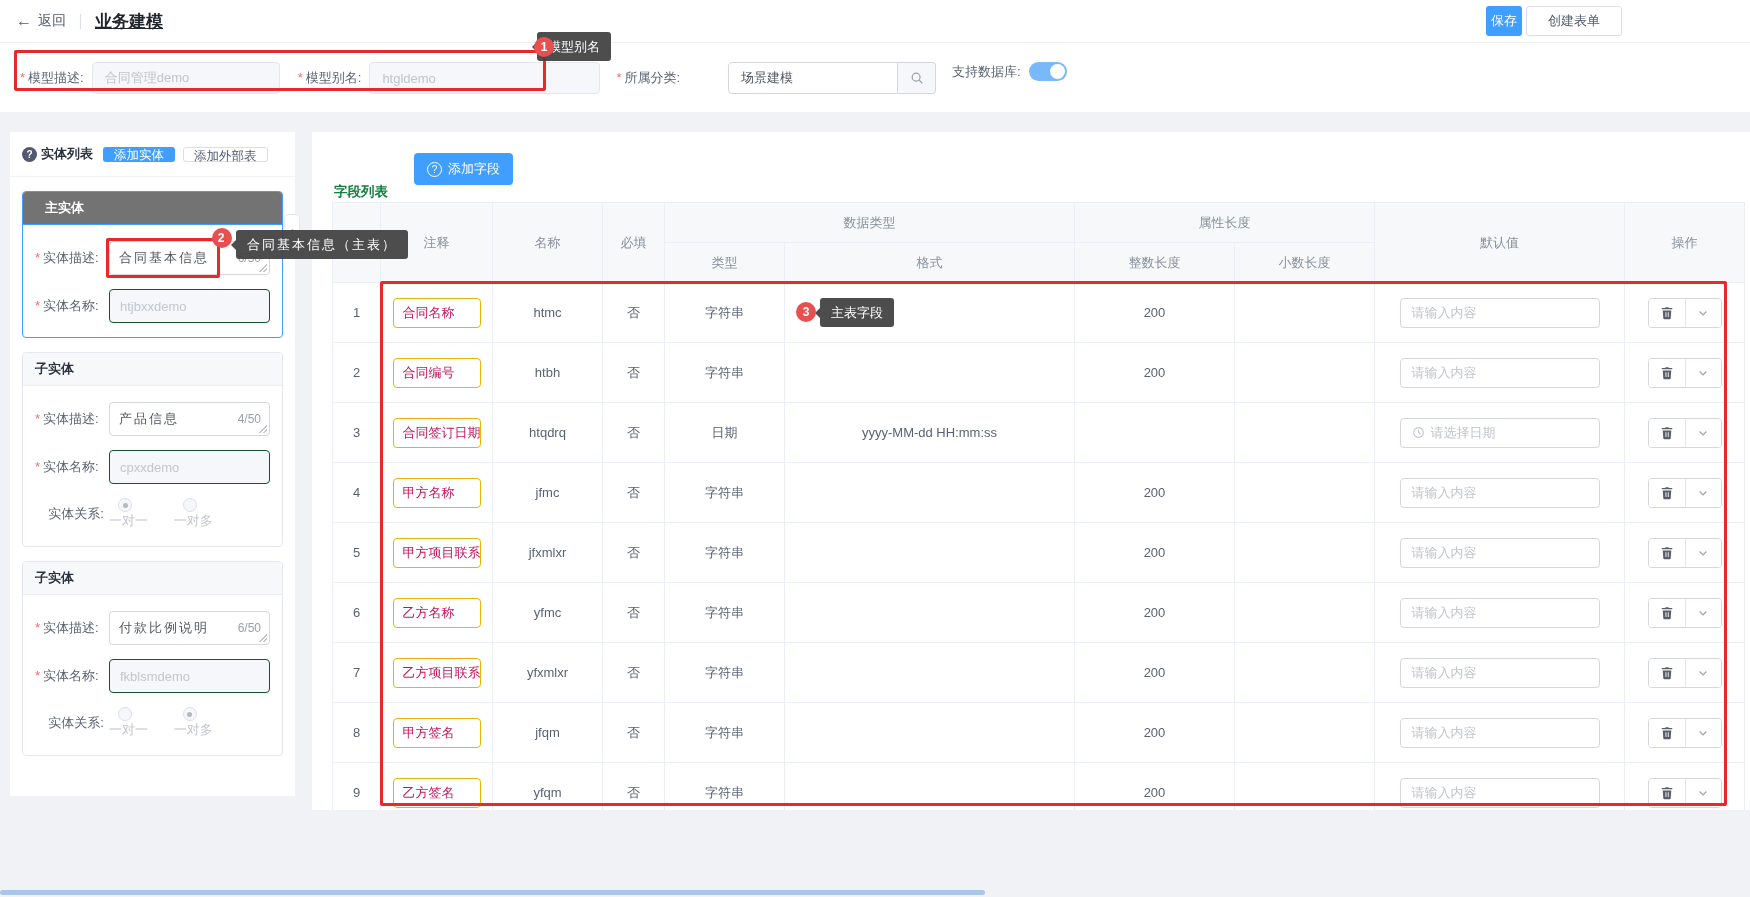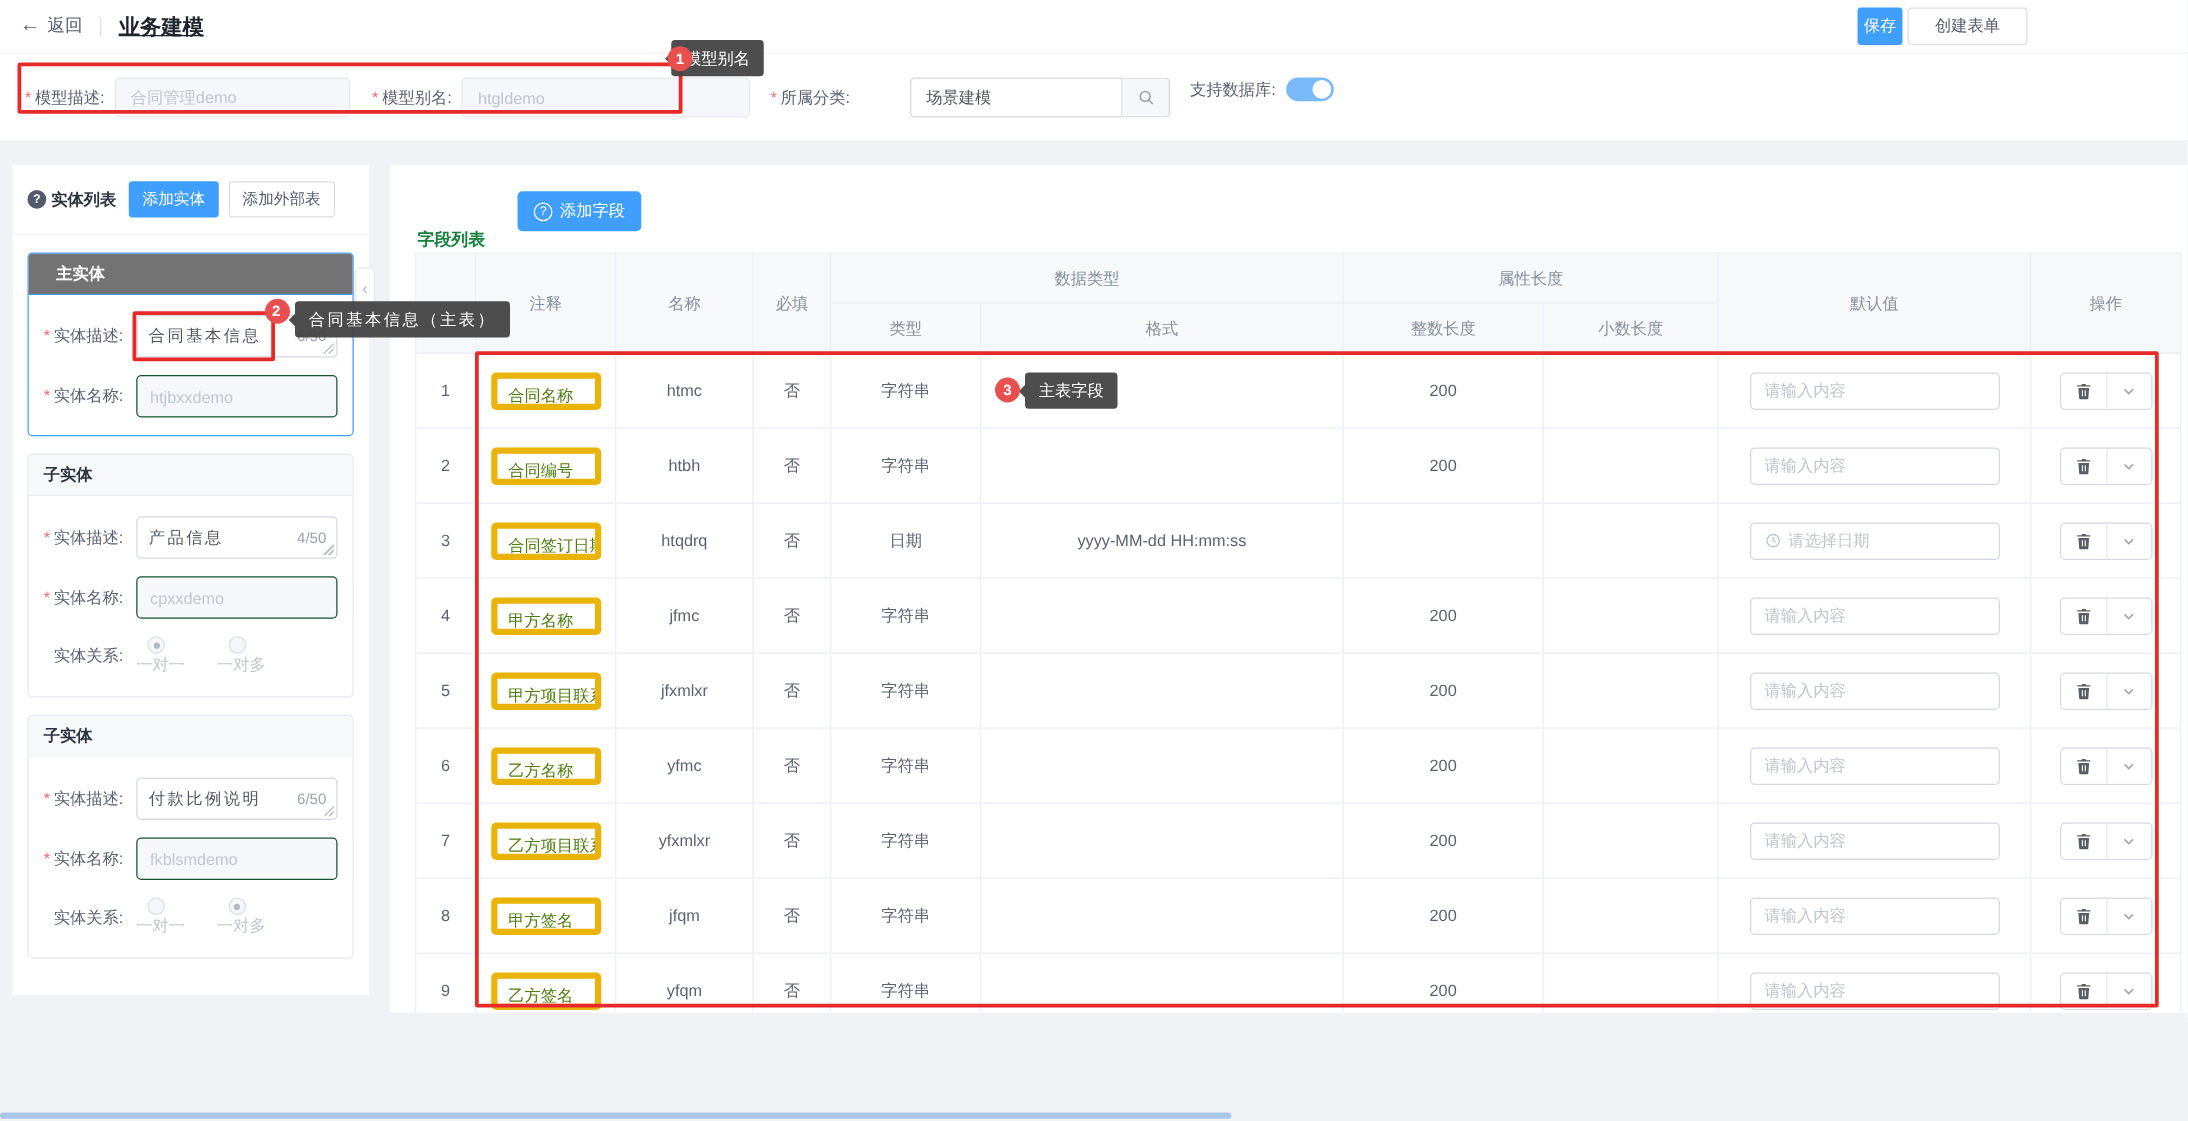--- a/index.html
+++ b/index.html
@@ -47,52 +47,52 @@
   
   .content { display:flex; margin-top:20px; position:relative; align-items:flex-start; }
   .entity-card { width:285px; margin-left:10px; background:#fff; height:664px; position:relative; }
   .collapse-tab { position:absolute; left:284px; top:82px; width:16px; height:32px; background:#fff; border:1px solid #e6e8ec; border-radius:4px; display:flex; align-items:center; justify-content:center; color:#b2b8c2; font-size:13px; cursor:pointer; z-index:4; }
   .field-card { flex:1; margin-left:17px; background:#fff; height:678px; position:relative; overflow:hidden; }
 
   
   .ep-head { display:flex; align-items:center; padding:13px 12px; border-bottom:1px solid #f2f3f5; }
   .help-ico { width:15px; height:15px; border-radius:50%; background:#515a6e; color:#fff; font-size:10px; font-weight:bold; display:inline-flex; align-items:center; justify-content:center; margin-right:4px; flex:none; }
   .ep-title { font-size:13px; font-weight:bold; color:#2c3340; margin-right:10px; white-space:nowrap; }
-  .ep-head .btn { height:29px; font-size:12.5px; }
+  .ep-head .btn { height:15px; font-size:12.5px; }
   .add-entity-btn { padding:0 11px; }
   .add-ext-btn { padding:0 10px; margin-left:8px; }
   .ecard { margin:14px 12px; border:1px solid #e4e7ed; border-radius:4px; background:#fff; }
   .ecard-main { border-color:#409eff; }
   .ecard-head { padding:7px 12px; font-size:13px; font-weight:bold; background:#f7f8fa; color:#2c3340; border-bottom:1px solid #eceef2; border-radius:3px 3px 0 0; }
   .ecard-main > .ecard-head { background:#737373; color:#fff; border-bottom-color:#409eff;padding-left:22px; }
   .ecard-body { padding:16px 12px 8px; }
   .frow { display:flex; align-items:center; margin-bottom:14px; position:relative; font-size:13px; }
   .flabel { width:74px; flex:none; color:#5a6272; }
-  .flabel.nostar { padding-left:8px; }
+  .flabel.nostar { padding-left:8px;text-align:center; }
   .desc-box { position:relative; flex:1; height:34px; border:1px solid #d4d7de; border-radius:4px; background:#fff; display:flex; align-items:center; padding:0 9px; color:#51565e; letter-spacing:2px; }
   .counter { position:absolute; right:8px; top:50%; transform:translateY(-50%); color:#9aa0aa; font-size:12px; letter-spacing:0; }
   .resize-corner { position:absolute; right:2px; bottom:2px; width:9px; height:9px; background:linear-gradient(135deg,transparent 0 52%,#c0c4cc 52% 62%,transparent 62% 74%,#c0c4cc 74% 84%,transparent 84%); }
   .name-input { flex:1; height:34px; background:#f5f7fa; border:1px solid #14532d; border-radius:4px; display:flex; align-items:center; padding:0 10px; color:#c2c7cf; }
   .radio { display:inline-flex; align-items:center; margin-right:22px; color:#c0c4cc; cursor:pointer;flex-direction:column; }
   .rdot { width:14px; height:14px; border-radius:50%; border:1px solid #dcdfe6; background:#f5f7fa; margin-right:7px; position:relative; flex:none; }
   .radio.checked .rdot::after { content:""; position:absolute; left:3.5px; top:3.5px; width:5px; height:5px; border-radius:50%; background:#b4b8c0; }
   .rect2 { left:-4px; top:-4px; width:114px; height:40px; }
   .badge2 { left:102px; top:-14px; }
   .tip2 { left:126px; top:-12px; }
 
   
   .fp-head { display:flex; align-items:center; padding:20px 0 16px 22px; height:70px; }
   .fp-title { font-size:13.5px; font-weight:bold; color:#15803d;margin-top:46px; }
   .add-field-btn { margin-left:26px; height:32px; padding:0 13px; border-radius:4px; display:inline-flex; align-items:center; gap:6px; font-size:13px; }
   .q-ico { width:15px; height:15px; border:1px solid #fff; border-radius:50%; color:#fff; font-size:10px; display:inline-flex; align-items:center; justify-content:center; }
   .ftable { width:1412px; margin-left:20px; border-collapse:collapse; table-layout:fixed; }
   .ftable th, .ftable td { border:1px solid #ebeef5; }
   .ftable thead th { background:#f7f8fa; color:#86909c; font-weight:normal; font-size:13px; height:40px; }
   .ftable tbody td { height:60px; text-align:center; font-size:13px; color:#5a6272; background:#fff; }
-  .cmt-input { display:inline-block; width:88px; height:30px; line-height:28px; border:5px solid #eab308; border-radius:4px; padding:0 9px; text-align:left; white-space:nowrap; overflow:hidden; color:#4d7c0f; vertical-align:middle; }
+  .cmt-input { display:inline-block; width:88px; height:30px; line-height:28px; border:1px solid #eab308; border-radius:4px; padding:0 9px; text-align:left; white-space:nowrap; overflow:hidden; color:#be185d; vertical-align:middle; }
   .def-input { display:inline-flex; width:200px; height:30px; align-items:center; border:1px solid #d4d7de; border-radius:4px; padding:0 11px; color:#c0c4cc; vertical-align:middle; }
   .def-date svg { margin-right:6px; flex:none; }
   .act-group { display:inline-flex; border:1px solid #d4d7de; border-radius:4px; overflow:hidden; vertical-align:middle; }
   .act-btn { width:36px; height:28px; display:flex; align-items:center; justify-content:center; background:#fff; border:none; cursor:pointer; }
   .act-btn + .act-btn { border-left:1px solid #e5e7ec; }
   .rect3 { left:68px; top:149px; right:23px; bottom:4px; }
   .badge3 { left:484px; top:170px; }
   .tip3 { left:508px; top:166px; }
 
   

